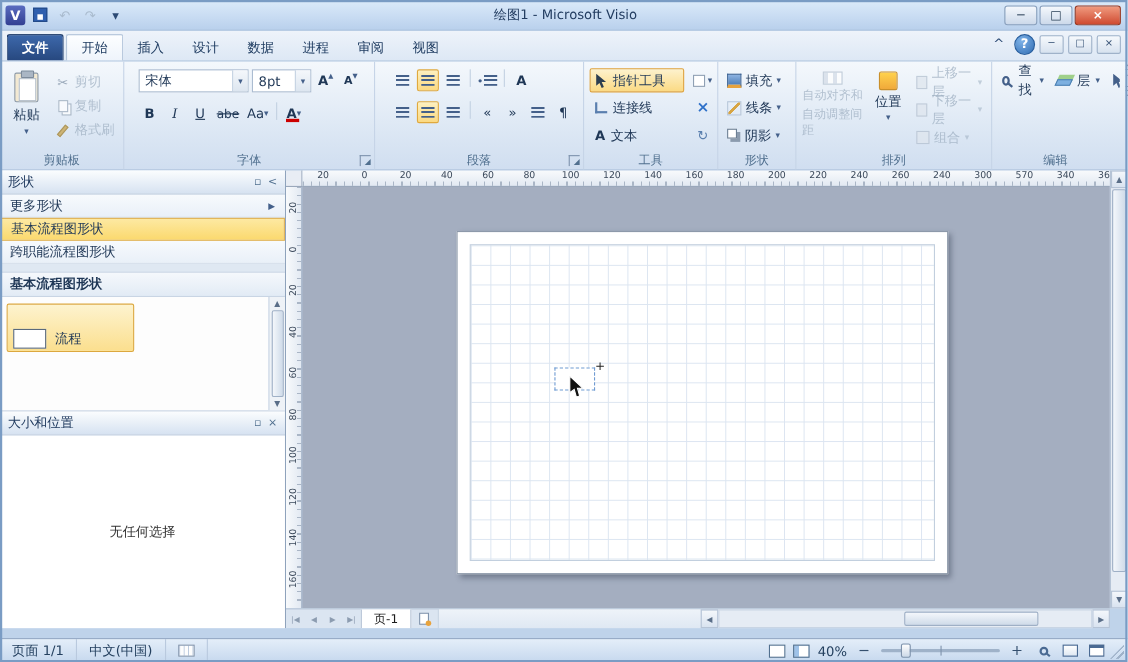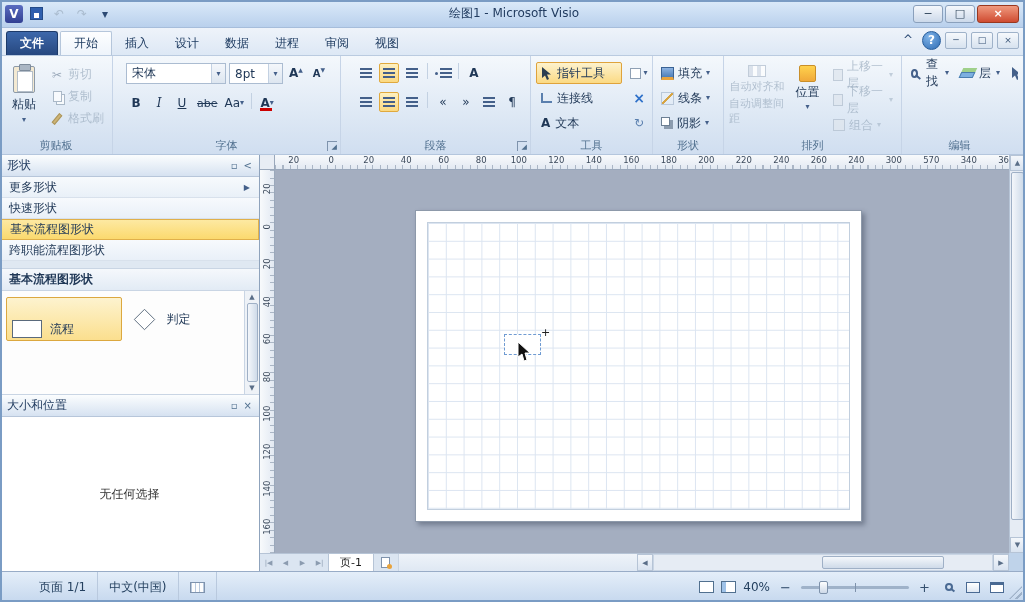--- a/index.html
+++ b/index.html
@@ -181,23 +181,23 @@
   .ic-newpage { width:9px; height:11px; background:#fff; border:1px solid #7f93ad; position:relative; }
   .ic-newpage::after { content:""; position:absolute; right:-3px; bottom:-2px; width:5px; height:5px; background:#e8a33d; border-radius:50%; }
   .strip-filler { flex:1; background:linear-gradient(#eef3f9,#dfe8f3); border-left:1px solid #c9d5e4; }
   .h-scroll { display:flex; align-items:stretch; }
   .h-scroll .scroll-arrow { width:16px; height:auto; }
   .h-track { position:relative; width:340px; background:#e6ecf4; border:1px solid #c9d5e4; }
   .h-thumb { position:absolute; top:1px; bottom:1px; left:168px; width:122px;
     background:linear-gradient(#f4f7fb,#cfdbe9); border:1px solid #9fb0c6; border-radius:2px; }
 
   
-  .statusbar { position:absolute; left:0; right:0; bottom:0; height:31px;
+  .statusbar { position:absolute; left:0; right:0; bottom:0; height:22px;
     background:linear-gradient(#e4eef9,#c6d8ee); border-top:1px solid #98acc7;
-    display:flex; align-items:center; color:#24405f;padding-left:28px; }
+    display:flex; align-items:center; color:#24405f; }
   .sb-cell { padding:0 11px; height:100%; display:flex; align-items:center; border-right:1px solid #b9c9de; gap:6px; }
   .ic-status-mini { width:15px; height:11px; border:1px solid #7f93ad; background:#fdfdfd;
     background-image:linear-gradient(to right,#b9c9de 1px,transparent 1px); background-size:4px 100%; }
   .sb-right { margin-left:auto; display:flex; align-items:center; gap:7px; padding-right:20px; height:100%; }
   .ic-view { width:15px; height:12px; border:1px solid #51708f; background:#fff; }
   .ic-view.alt { background:linear-gradient(90deg,#9fc2e8 4px,#fff 4px); }
   .zoom-btn { width:17px; height:17px; border:1px solid transparent; border-radius:2px; display:flex; align-items:center; justify-content:center; font-size:13px; color:#35506f; }
   .zoom-slider { position:relative; width:108px; height:3px; background:#9fb2c9; border-radius:2px; }
   .zoom-notch { position:absolute; left:50%; top:-3px; width:1px; height:9px; background:#7e92ab; }
   .zoom-thumb { position:absolute; left:18px; top:-5px; width:9px; height:13px;
@@ -478,41 +478,34 @@
     <span>形状</span>
     <span class="ph-icons">
       <span>▫</span>
       <span>&lt;</span>
     </span>
   </div>
   <div class="stencil-row">
     <span>更多形状</span>
     <span class="more-arrow">▶</span>
   </div>
-  <div class="stencil-row">
-    <span>快速形状</span>
-  </div>
   <div class="stencil-row active">
     <span>基本流程图形状</span>
   </div>
   <div class="stencil-row">
     <span>跨职能流程图形状</span>
   </div>
   <div class="stencil-gap"></div>
   <div class="stencil-title">
     <span>基本流程图形状</span>
   </div>
   <div class="shape-list">
     <div class="shape-item selected">
       <span class="si-process"></span>
       <span>流程</span>
-    </div>
-    <div class="shape-item">
-      <span class="si-decision"></span>
-      <span>判定</span>
     </div>
     <div class="mini-scroll">
       <span>▲</span>
       <span class="mini-thumb"></span>
       <span>▼</span>
     </div>
   </div>
   <div class="panel-header">
     <span>大小和位置</span>
     <span class="ph-icons">

